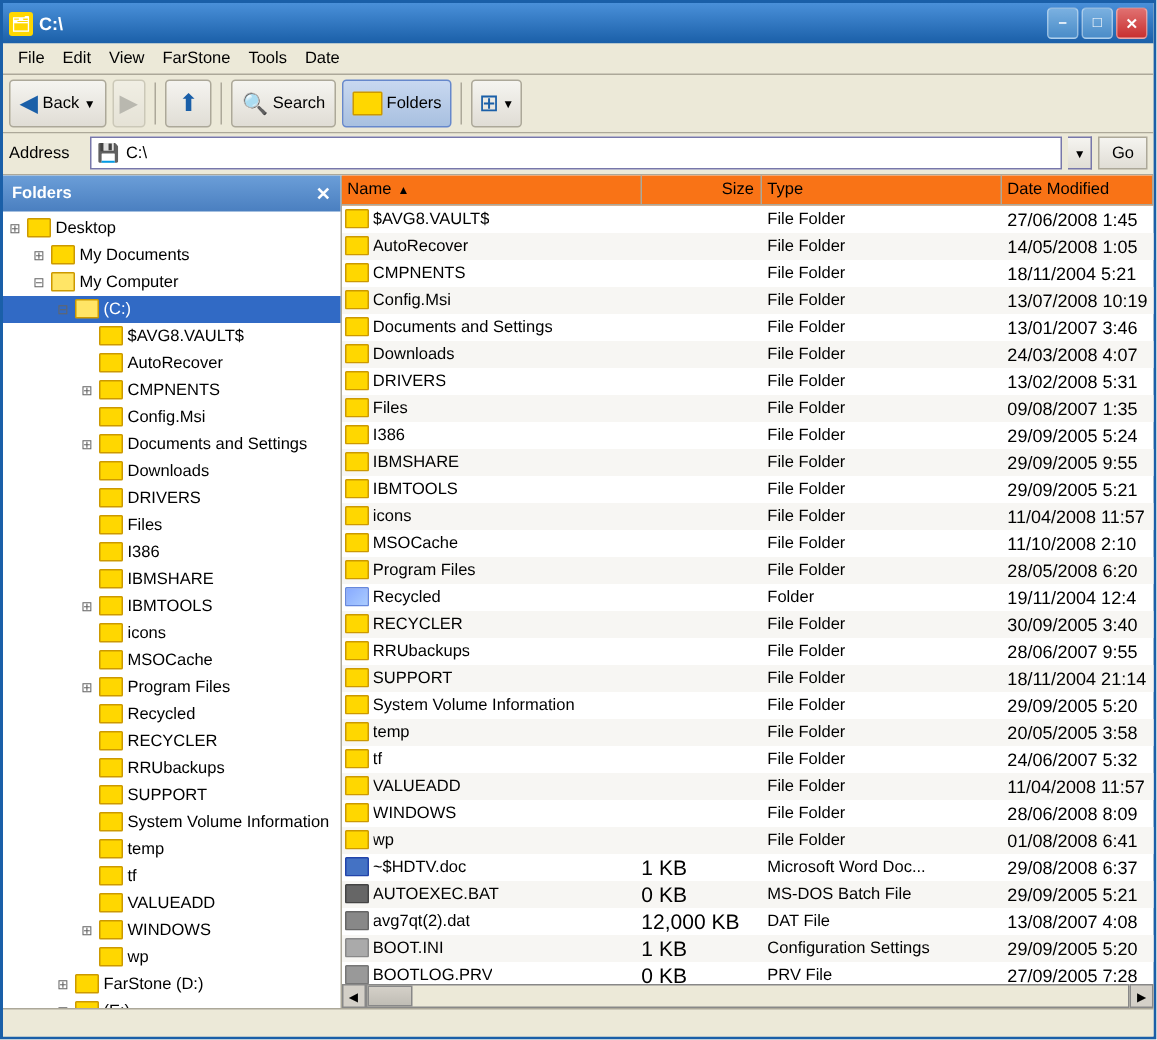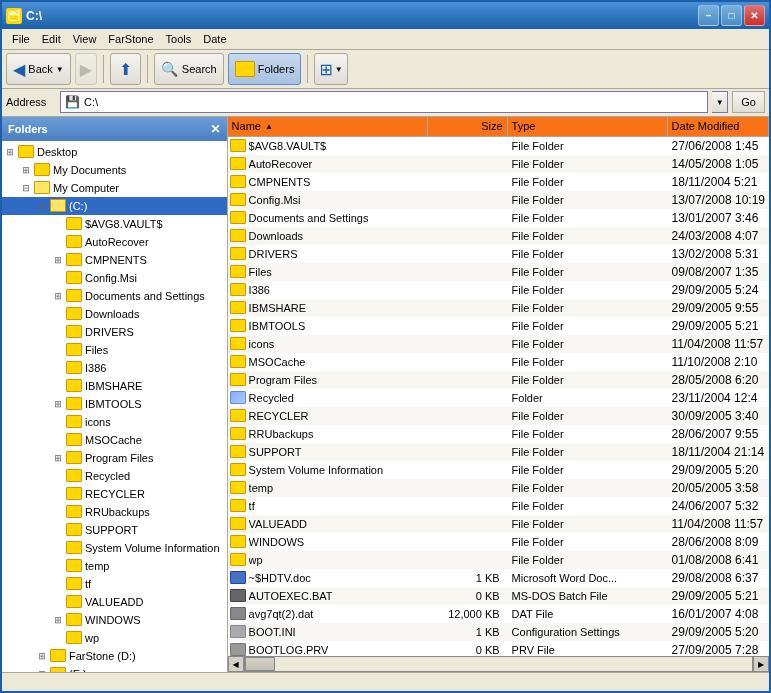--- a/index.html
+++ b/index.html
@@ -311,21 +311,21 @@
       border-color: #666;
     }
     .file-icon.ini {
       background: #aaa;
       border-color: #888;
     }
     .file-icon.prv {
       background: #999;
       border-color: #777;
     }
-    .file-size-cell { width: 80px; text-align: right; padding-right: 8px; font-size: 11px; }
+    .file-size-cell { width: 80px; padding-right: 8px; font-size: 14px; }
     .file-type-cell { width: 160px; font-size: 11px; padding: 0 4px; overflow: hidden; white-space: nowrap; }
     .file-date-cell { flex: 1; font-size: 12px; padding: 0 4px; white-space: nowrap; }
 
     
     .status-bar {
       height: 20px;
       background: #ECE9D8;
       border-top: 1px solid #ACA899;
       display: flex;
       align-items: center;
@@ -764,21 +764,21 @@
             <div class="file-type-cell">File Folder</div>
             <div class="file-date-cell">28/05/2008 6:20</div>
           </div>
           <div class="file-item">
             <div class="file-name-cell">
               <div class="file-icon recycled"></div>
               <span style="font-size: 11px; overflow: hidden; white-space: nowrap;">Recycled</span>
             </div>
             <div class="file-size-cell"></div>
             <div class="file-type-cell">Folder</div>
-            <div class="file-date-cell">23/11/2004 12:4</div>
+            <div class="file-date-cell">19/11/2004 12:4</div>
           </div>
           <div class="file-item">
             <div class="file-name-cell">
               <div class="file-icon folder"></div>
               <span style="font-size: 11px; overflow: hidden; white-space: nowrap;">RECYCLER</span>
             </div>
             <div class="file-size-cell"></div>
             <div class="file-type-cell">File Folder</div>
             <div class="file-date-cell">30/09/2005 3:40</div>
           </div>
@@ -872,21 +872,21 @@
             <div class="file-type-cell">MS-DOS Batch File</div>
             <div class="file-date-cell">29/09/2005 5:21</div>
           </div>
           <div class="file-item">
             <div class="file-name-cell">
               <div class="file-icon dat"></div>
               <span style="font-size: 11px; overflow: hidden; white-space: nowrap;">avg7qt(2).dat</span>
             </div>
             <div class="file-size-cell">12,000 KB</div>
             <div class="file-type-cell">DAT File</div>
-            <div class="file-date-cell">16/01/2007 4:08</div>
+            <div class="file-date-cell">13/08/2007 4:08</div>
           </div>
           <div class="file-item">
             <div class="file-name-cell">
               <div class="file-icon ini"></div>
               <span style="font-size: 11px; overflow: hidden; white-space: nowrap;">BOOT.INI</span>
             </div>
             <div class="file-size-cell">1 KB</div>
             <div class="file-type-cell">Configuration Settings</div>
             <div class="file-date-cell">29/09/2005 5:20</div>
           </div>

